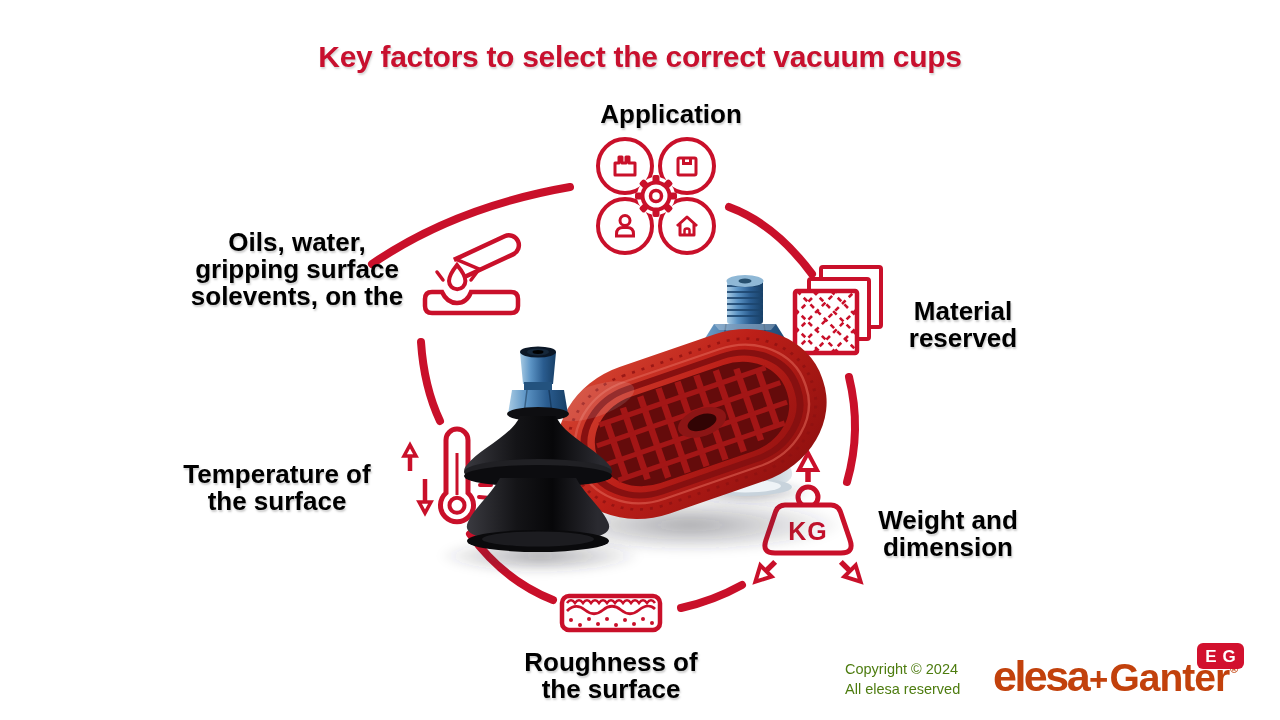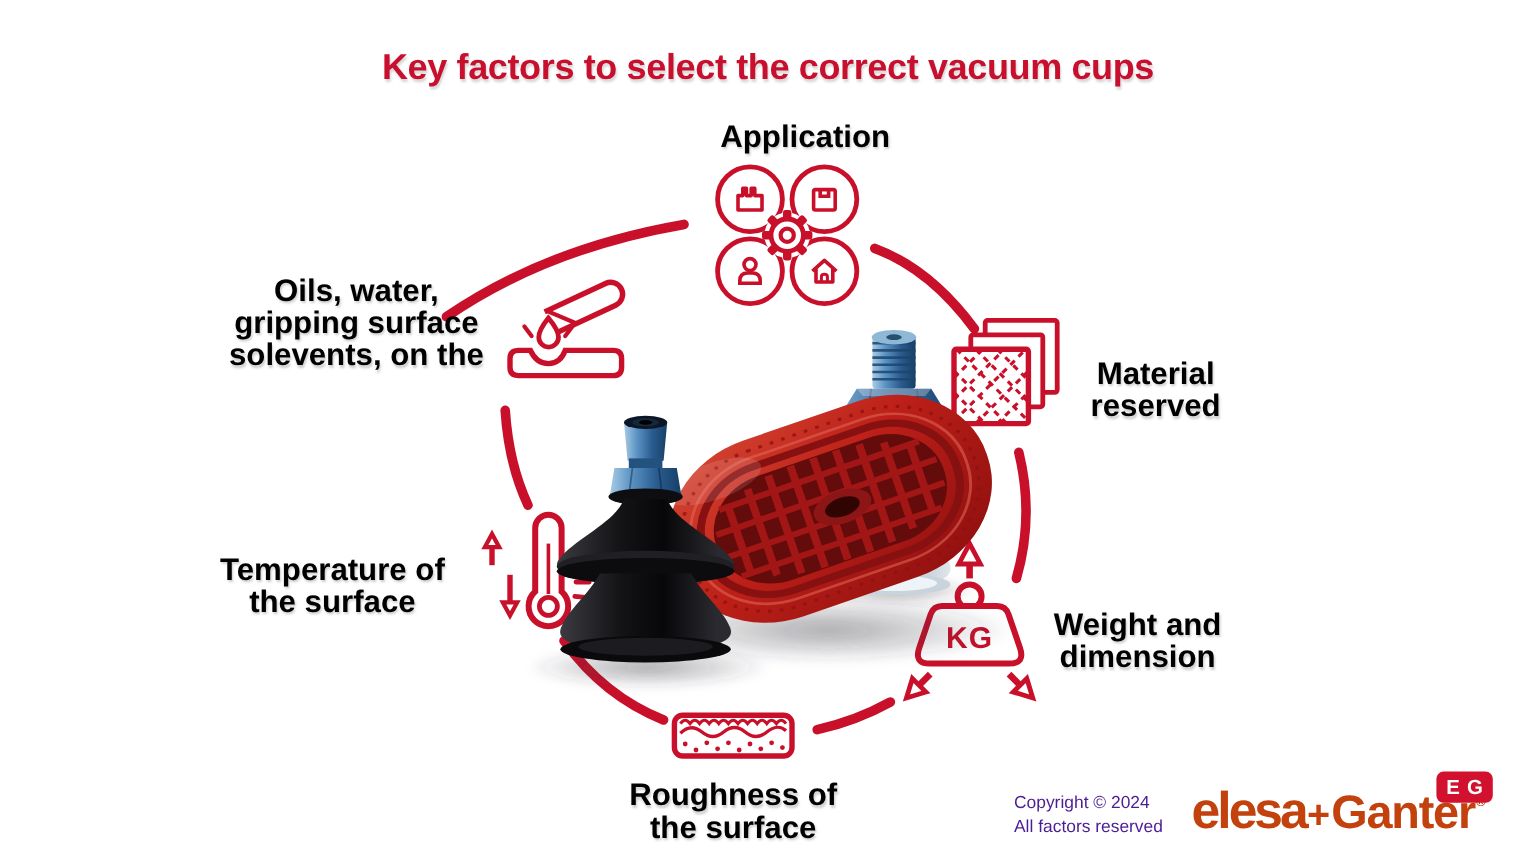--- a/index.html
+++ b/index.html
@@ -13,21 +13,21 @@
     text-shadow:1px 2px 2px rgba(90,90,90,.25);
   }
   .diagram{position:absolute;left:0;top:0;width:1280px;height:720px;}
   .factor-label{
     position:absolute;transform:translate(-50%,-50%);text-align:center;
     font-weight:bold;color:#000000;font-size:26px;line-height:27px;white-space:nowrap;
     text-shadow:1px 2px 2px rgba(90,90,90,.3);
   }
   .copyright{
     position:absolute;left:845px;top:660px;font-size:14.5px;line-height:1.35;
-    color:#4c1d95;
+    color:#4d7c0f;
   }
   .logo{
     position:absolute;left:993px;top:652px;display:flex;align-items:baseline;
     color:#c2410c;white-space:nowrap;
   }
   .logo .elesa{font-size:43px;font-weight:bold;letter-spacing:-2.5px;}
   .logo .plus{font-size:33px;font-weight:bold;margin:0 1px;}
   .logo .ganter{font-size:39px;font-weight:bold;letter-spacing:-1px;}
   .logo .reg{font-size:11px;font-weight:bold;position:relative;top:-18px;left:1px;}
   .eg-badge{
@@ -299,21 +299,21 @@
     <div>Weight and</div>
     <div>dimension</div>
   </div>
   <div class="factor-label" style="left:611px;top:676px;">
     <div>Roughness of</div>
     <div>the surface</div>
   </div>
 
   <div class="copyright">
     <div>Copyright © 2024</div>
-    <div>All factors reserved</div>
+    <div>All elesa reserved</div>
   </div>
 
   <div class="logo">
     <span class="elesa">elesa</span>
       <span class="plus">+</span>
       <span class="ganter">Ganter</span>
       <span class="reg">®</span>
   </div>
   <div class="eg-badge">
     <span>E</span>

